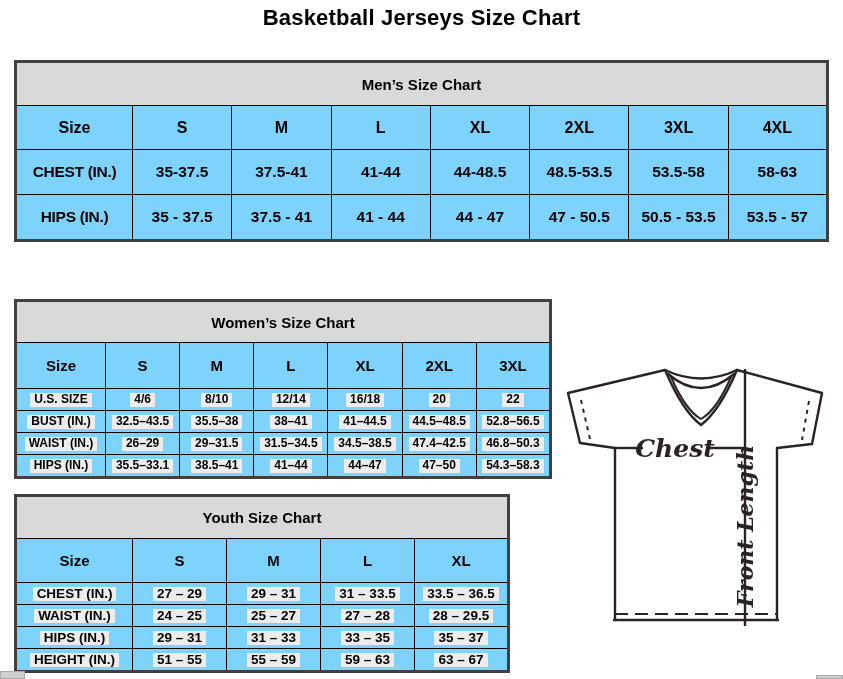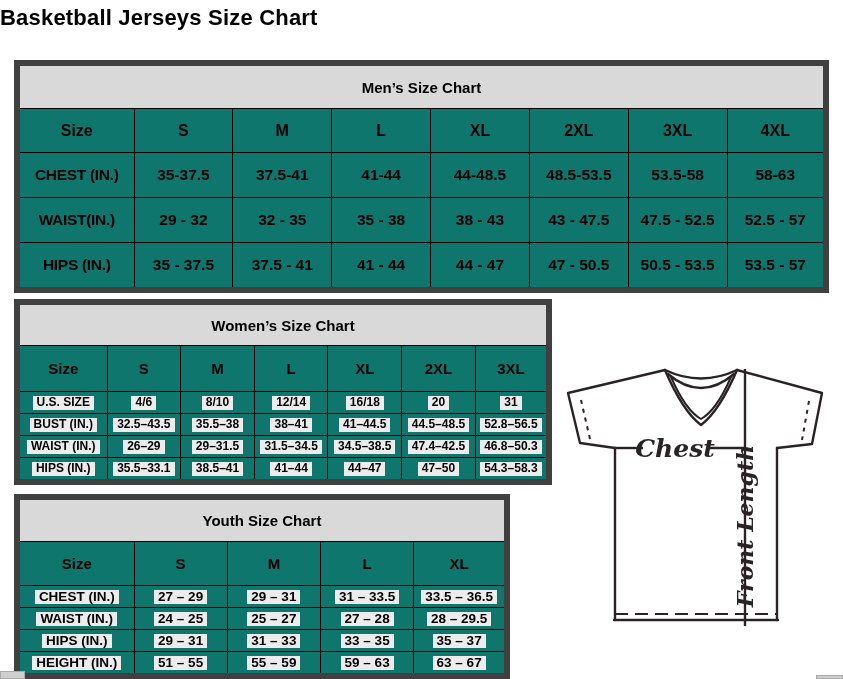--- a/index.html
+++ b/index.html
@@ -2,25 +2,25 @@
 <html><head>
 <meta charset="utf-8">
 <style>
   html,body{margin:0;padding:0;}
   body{
     width:843px;height:679px;background:#ffffff;position:relative;overflow:hidden;
     font-family:"Liberation Sans",sans-serif;color:#000;
   }
   .abs{position:absolute;}
   .page-title{
-    left:0;top:5px;width:843px;text-align:left;
+    left:0;top:5px;width:843px;text-align:center;
     font-size:22px;font-weight:bold;letter-spacing:.2px;
   }
   table.sizeTable{
-    border-collapse:collapse;table-layout:fixed;border:6px solid #404040;background:#0f766e;
+    border-collapse:collapse;table-layout:fixed;border:3px solid #404040;background:#7dd3fc;
   }
   table.sizeTable td{
     border:1px solid #000;text-align:center;vertical-align:middle;padding:0;overflow:hidden;
   }
   tr.cap td{background:#d9d9d9;font-weight:bold;font-size:15px;}
   tr.hdr td{font-weight:bold;font-size:16px;}
   td.rlabel{font-weight:bold;}
   td.val{font-weight:bold;}
   
   .men tr.cap td{height:42px;}
@@ -74,30 +74,20 @@
     <td class="rlabel">CHEST (IN.)</td>
     <td class="val">35-37.5</td>
     <td class="val">37.5-41</td>
     <td class="val">41-44</td>
     <td class="val">44-48.5</td>
     <td class="val">48.5-53.5</td>
     <td class="val">53.5-58</td>
     <td class="val">58-63</td>
   </tr>
   <tr class="data">
-    <td class="rlabel">WAIST(IN.)</td>
-    <td class="val">29 - 32</td>
-    <td class="val">32 - 35</td>
-    <td class="val">35 - 38</td>
-    <td class="val">38 - 43</td>
-    <td class="val">43 - 47.5</td>
-    <td class="val">47.5 - 52.5</td>
-    <td class="val">52.5 - 57</td>
-  </tr>
-  <tr class="data">
     <td class="rlabel">HIPS (IN.)</td>
     <td class="val">35 - 37.5</td>
     <td class="val">37.5 - 41</td>
     <td class="val">41 - 44</td>
     <td class="val">44 - 47</td>
     <td class="val">47 - 50.5</td>
     <td class="val">50.5 - 53.5</td>
     <td class="val">53.5 - 57</td>
   </tr>
 </tbody>
@@ -121,21 +111,21 @@
     <td>2XL</td>
     <td>3XL</td>
   </tr>
   <tr class="data">
     <td class="rlabel"><span class="hl">U.S. SIZE</span></td>
     <td class="val"><span class="hl">4/6</span></td>
     <td class="val"><span class="hl">8/10</span></td>
     <td class="val"><span class="hl">12/14</span></td>
     <td class="val"><span class="hl">16/18</span></td>
     <td class="val"><span class="hl">20</span></td>
-    <td class="val"><span class="hl">31</span></td>
+    <td class="val"><span class="hl">22</span></td>
   </tr>
   <tr class="data">
     <td class="rlabel"><span class="hl">BUST (IN.)</span></td>
     <td class="val"><span class="hl">32.5–43.5</span></td>
     <td class="val"><span class="hl">35.5–38</span></td>
     <td class="val"><span class="hl">38–41</span></td>
     <td class="val"><span class="hl">41–44.5</span></td>
     <td class="val"><span class="hl">44.5–48.5</span></td>
     <td class="val"><span class="hl">52.8–56.5</span></td>
   </tr>

